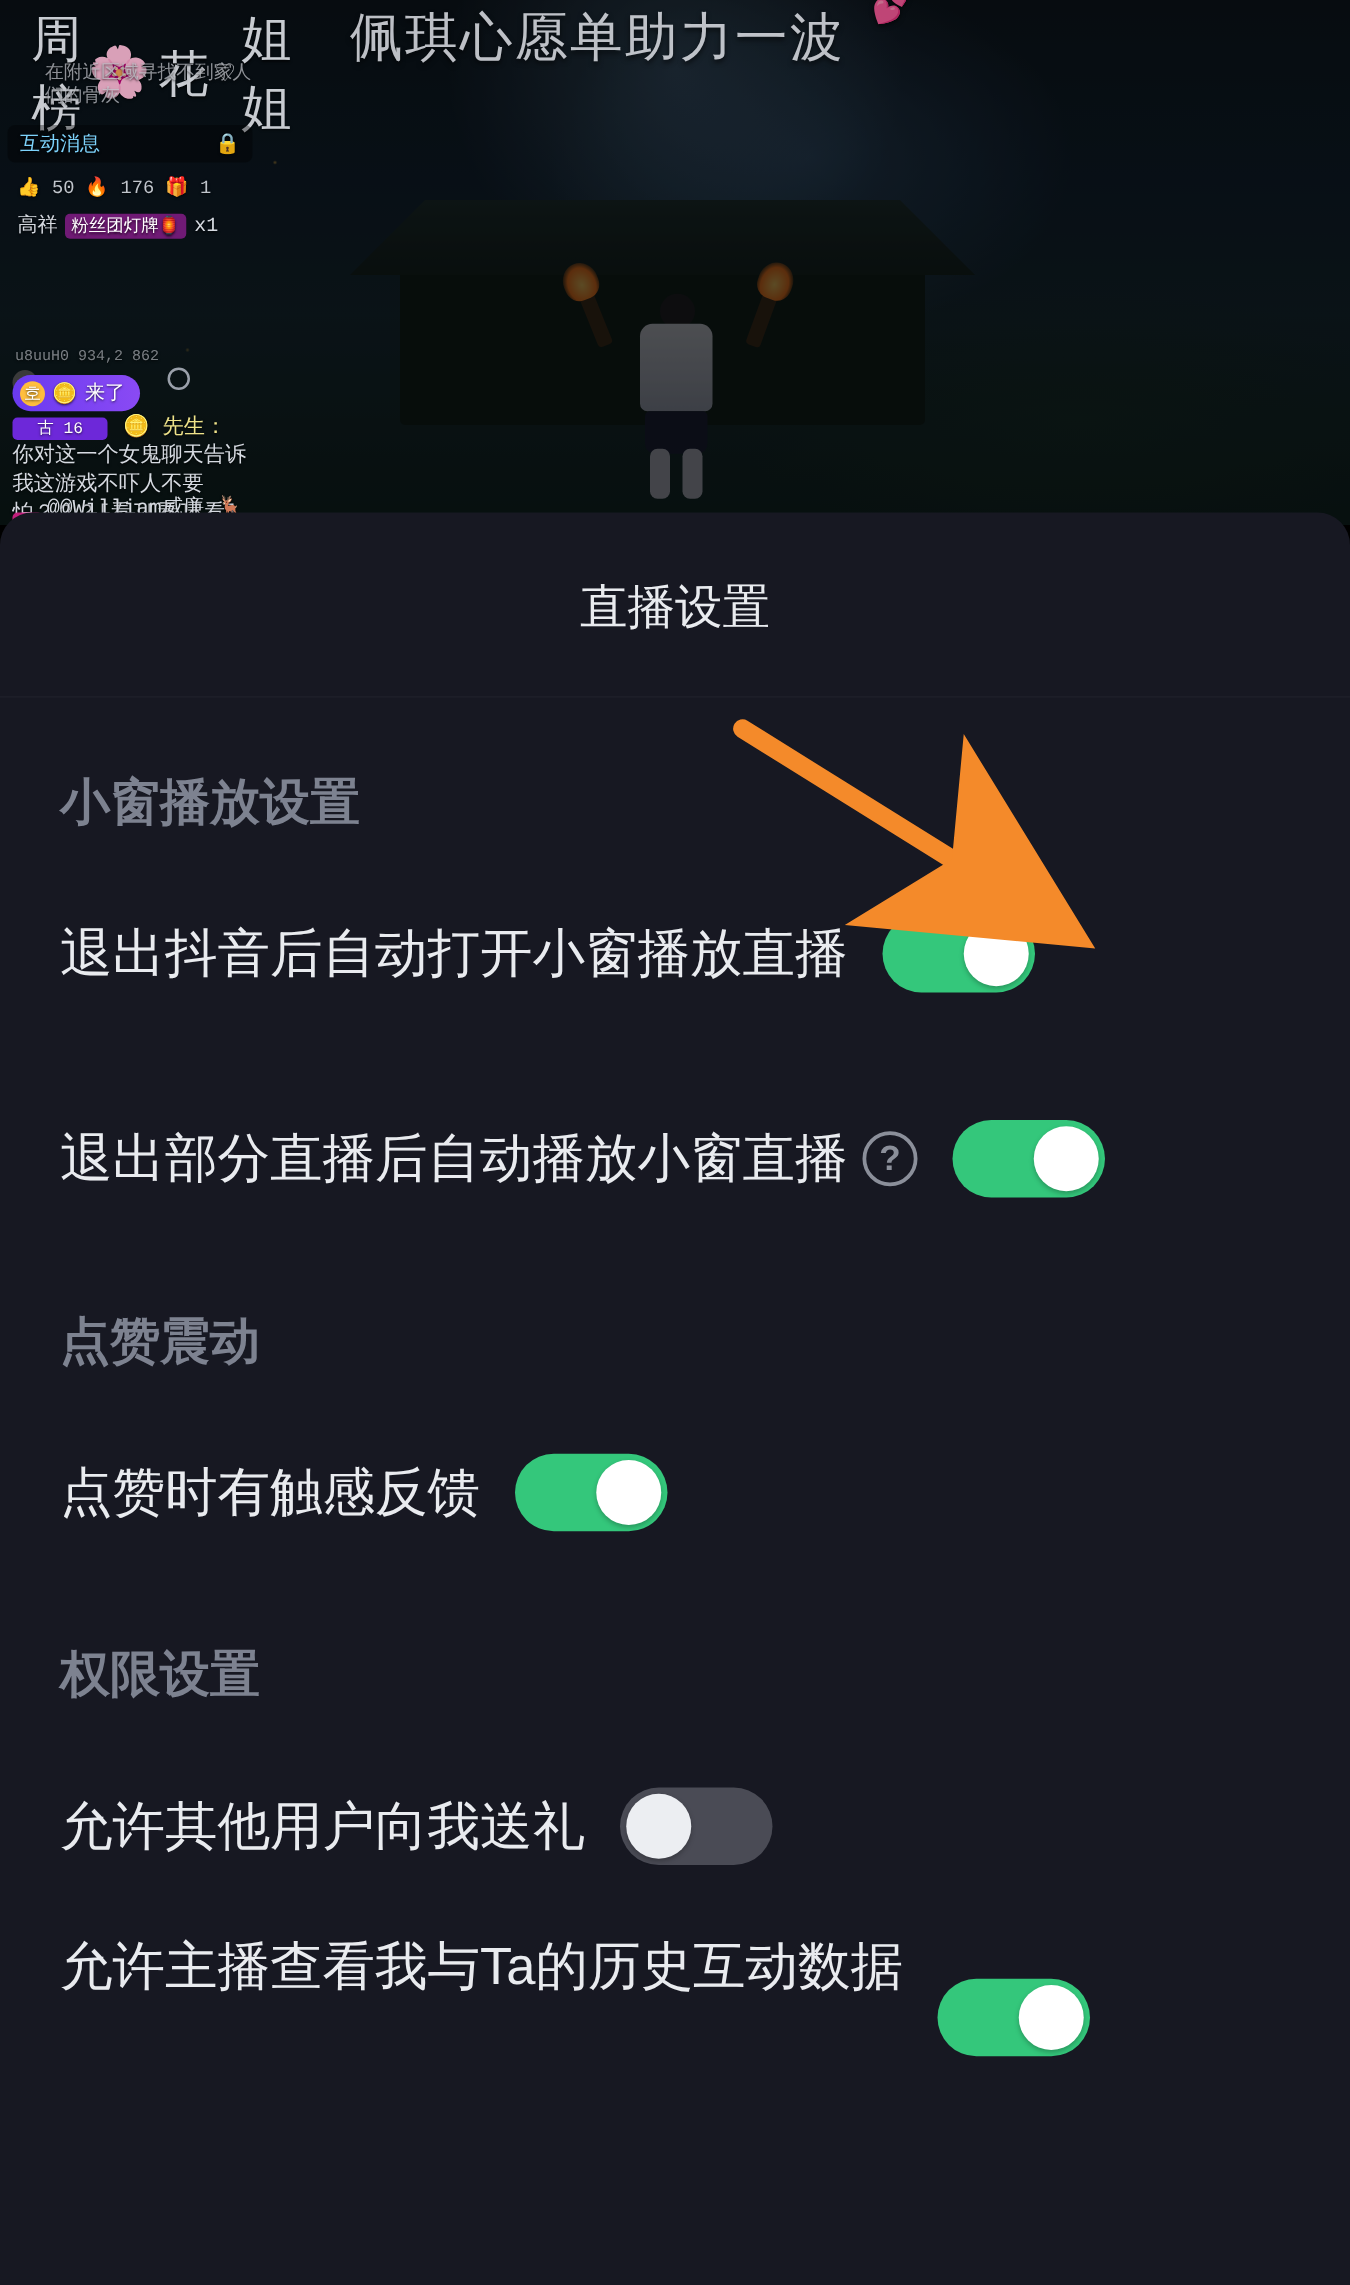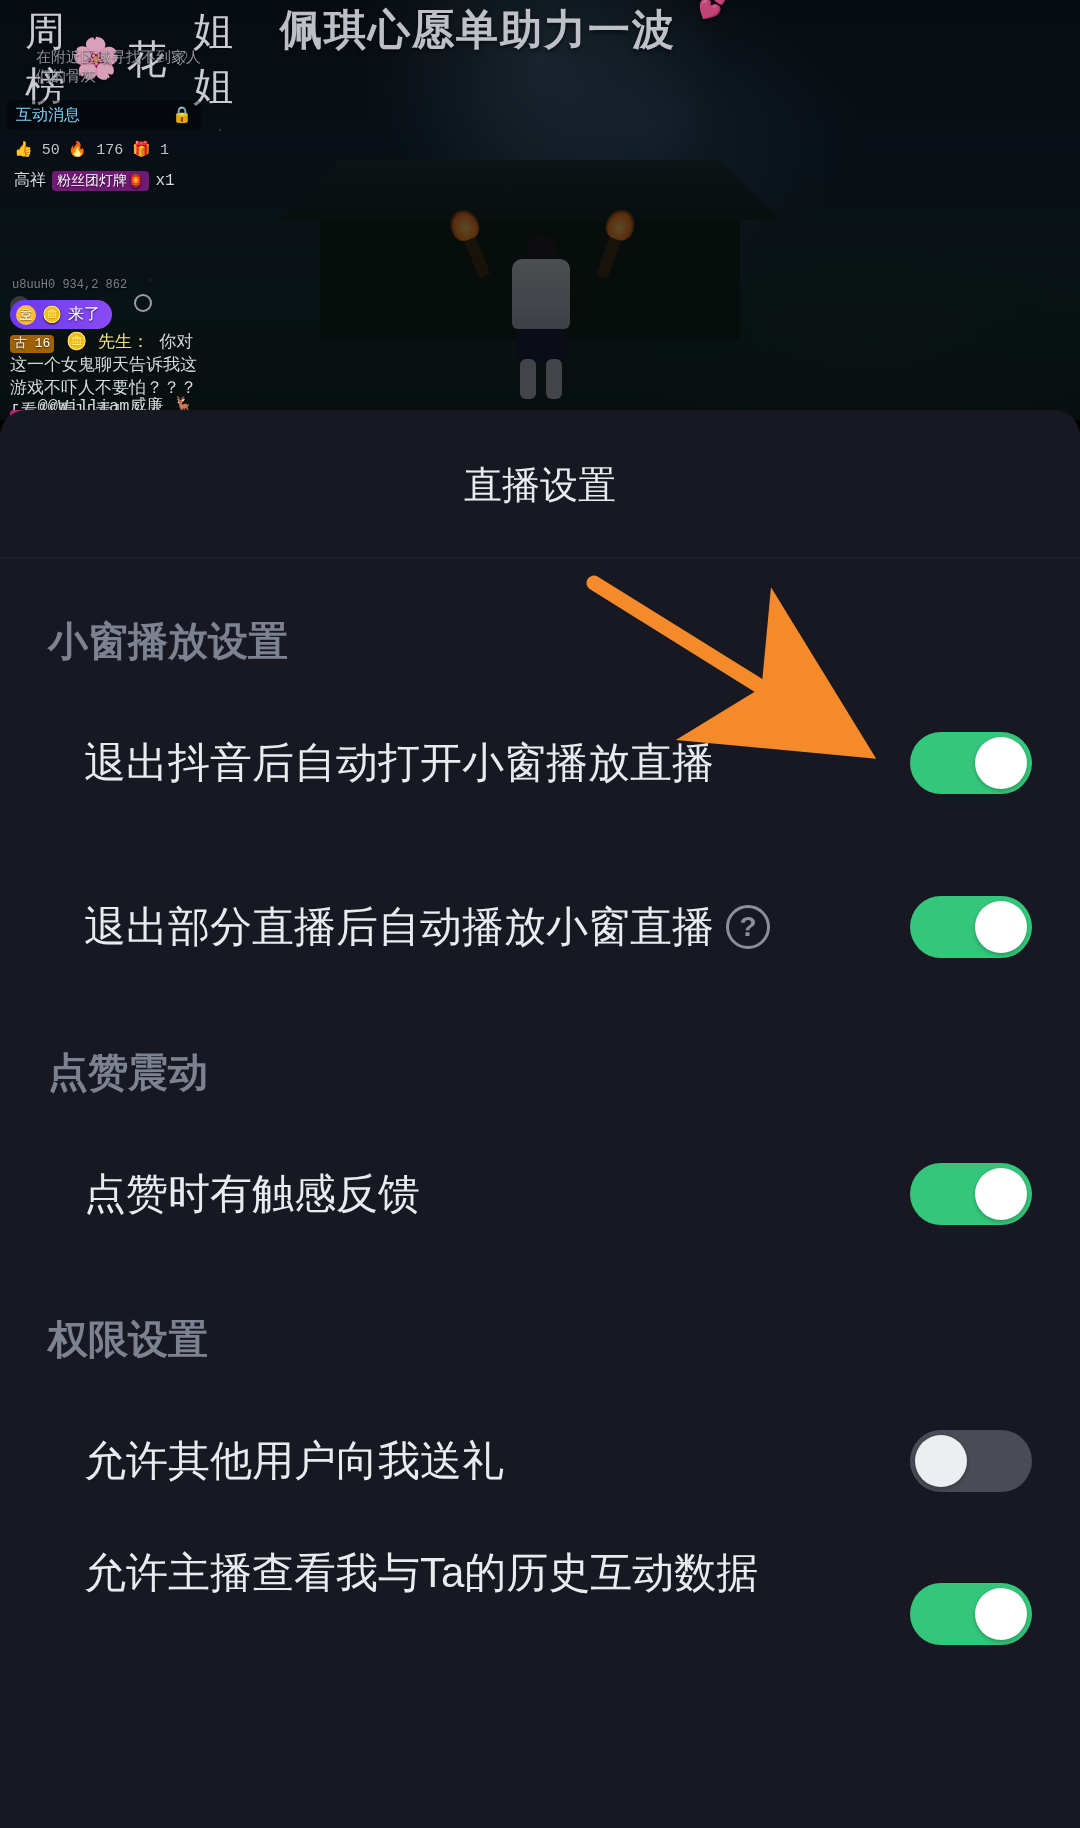--- a/index.html
+++ b/index.html
@@ -108,30 +108,30 @@
     .stat-line{position:absolute;left:14px;top:140px;font-size:15px;color:#c0c5cc}
     .fans-line{position:absolute;left:14px;top:170px;font-size:16px;color:#d6dae1;display:flex;align-items:center;gap:6px}
     .fans-badge{display:inline-flex;align-items:center;background:#701a75;border-radius:4px;font-size:14px;padding:1px 5px;color:#fff}
     .ulabel{position:absolute;left:12px;top:278px;font-size:12px;color:rgba(200,203,210,0.6)}
     .aicon{position:absolute;left:10px;top:296px;width:20px;height:20px;background:#3a3a3a;border-radius:50%}
     .mic{position:absolute;left:134px;top:294px;width:18px;height:18px;border:2px solid #9aa0aa;border-radius:50%}
     .pill{position:absolute;left:10px;top:300px;display:inline-flex;align-items:center;gap:6px;
       background:linear-gradient(90deg,#6a3af0,#8a4af4);border-radius:999px;padding:4px 12px 4px 6px;font-size:16px;color:#fff}
     .pill .dot{width:20px;height:20px;border-radius:50%;background:#ffbe3d;display:inline-flex;align-items:center;justify-content:center;font-size:14px}
     .chat1{position:absolute;left:10px;top:332px;font-size:17px;color:#d6dae1;line-height:1.35;width:195px}
-    .chat1 .ubadge{display:inline-block;background:#a16207;color:#fff;border-radius:4px;font-size:13px;padding:0 4px;margin-right:2px}
+    .chat1 .ubadge{display:inline-block;background:#6d28d9;color:#fff;border-radius:4px;font-size:13px;padding:0 20px;margin-right:2px}
     .chat1 .name{color:#efe38a}
     .chat2{position:absolute;left:10px;top:394px;font-size:17px;color:#d6dae1;display:flex;align-items:center;gap:4px}
     .chat2 .ubadge{display:inline-block;background:#c2207c;color:#fff;border-radius:4px;font-size:13px;padding:0 4px}
 
     .banner{
       position:absolute; left:0; top:2px; width:956px;
       text-align:center;
       color:rgba(235,238,244,0.8);
-      font-size:42px; font-weight:700;
+      font-size:42px; font-weight:400;
       letter-spacing:2px;
       text-shadow:0 2px 4px rgba(0,0,0,0.6);
     }
     .banner .hearts{position:absolute;right:226px;top:-10px;font-size:24px}
 
     
     .sheet{
       position:absolute;
       left:0; top:410px;
       width:1080px; height:1420px;
@@ -151,25 +151,24 @@
     .section-label{
       color:#7d8290;
       font-size:40px;
       font-weight:700;
       margin-top:56px;
       margin-bottom:48px;
     }
     .row{
       display:flex;
       align-items:center;
-      justify-content:space-between;
+      justify-content:flex-start;
       gap:28px;
       min-height:92px;
       margin-bottom:72px;
-      margin-left:36px;
     }
     .row.tight{margin-bottom:20px}
     .row-label{
       font-size:42px;
       color:#e9ebef;
       display:flex;
       align-items:center;
       gap:12px;
       line-height:1.2;
     }

